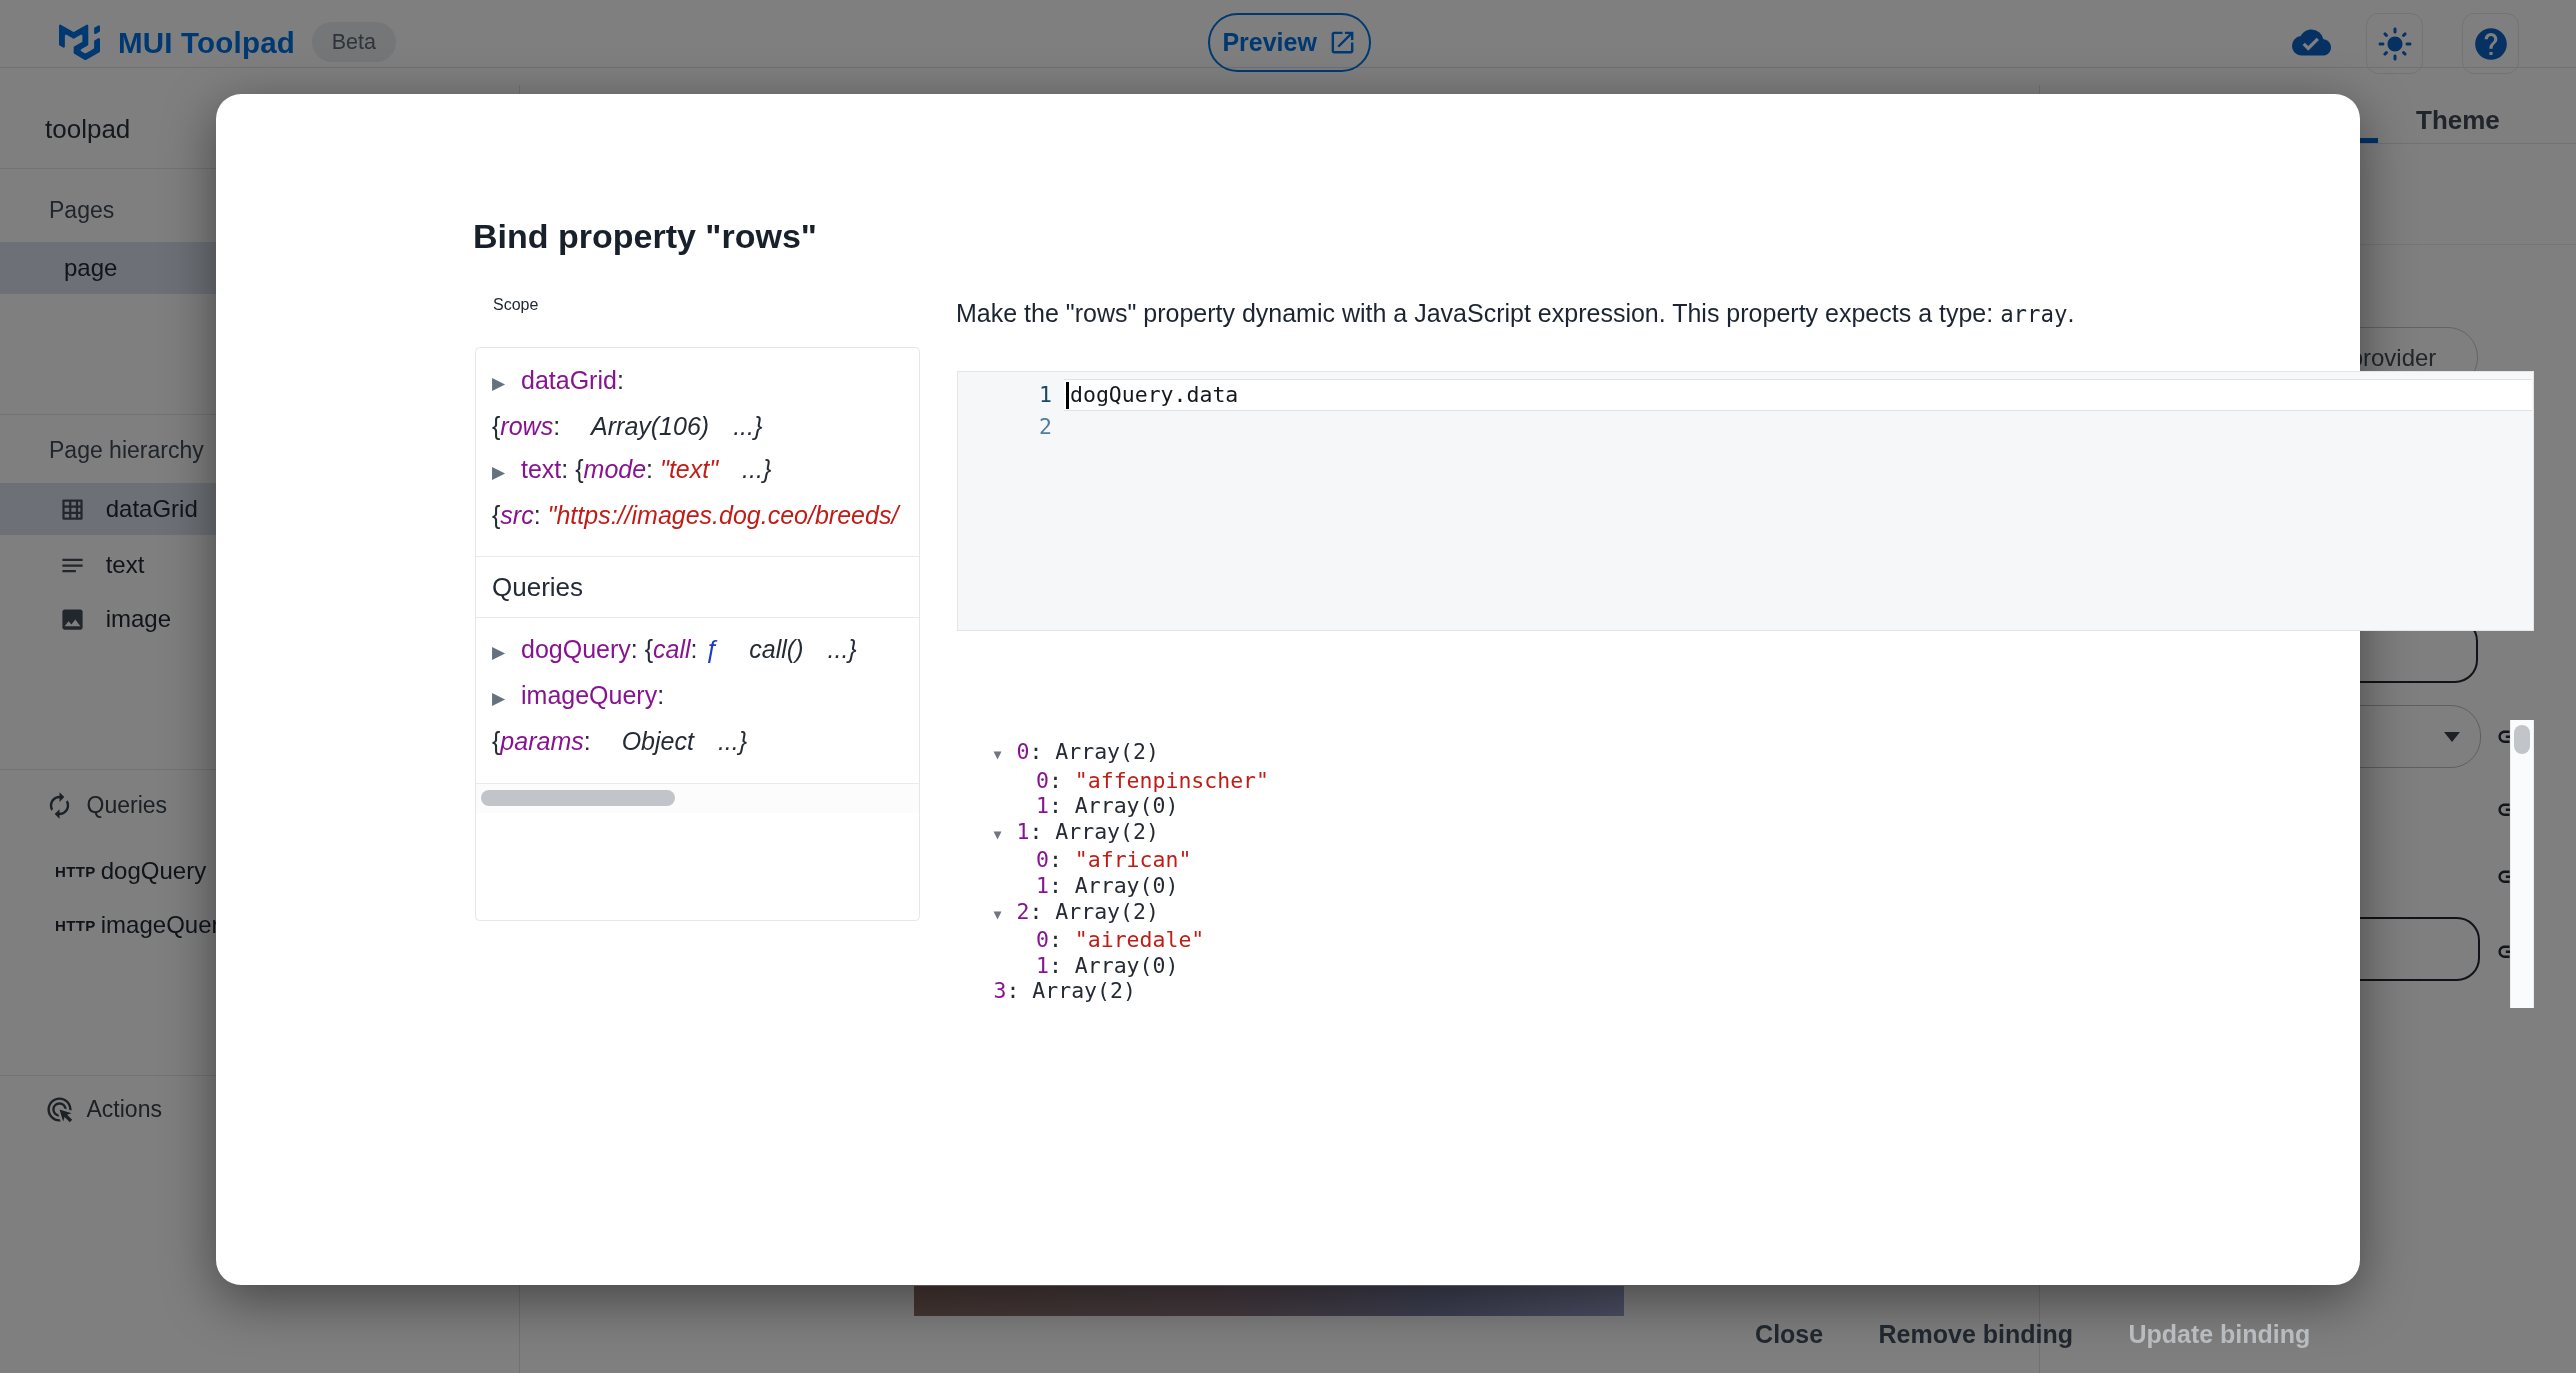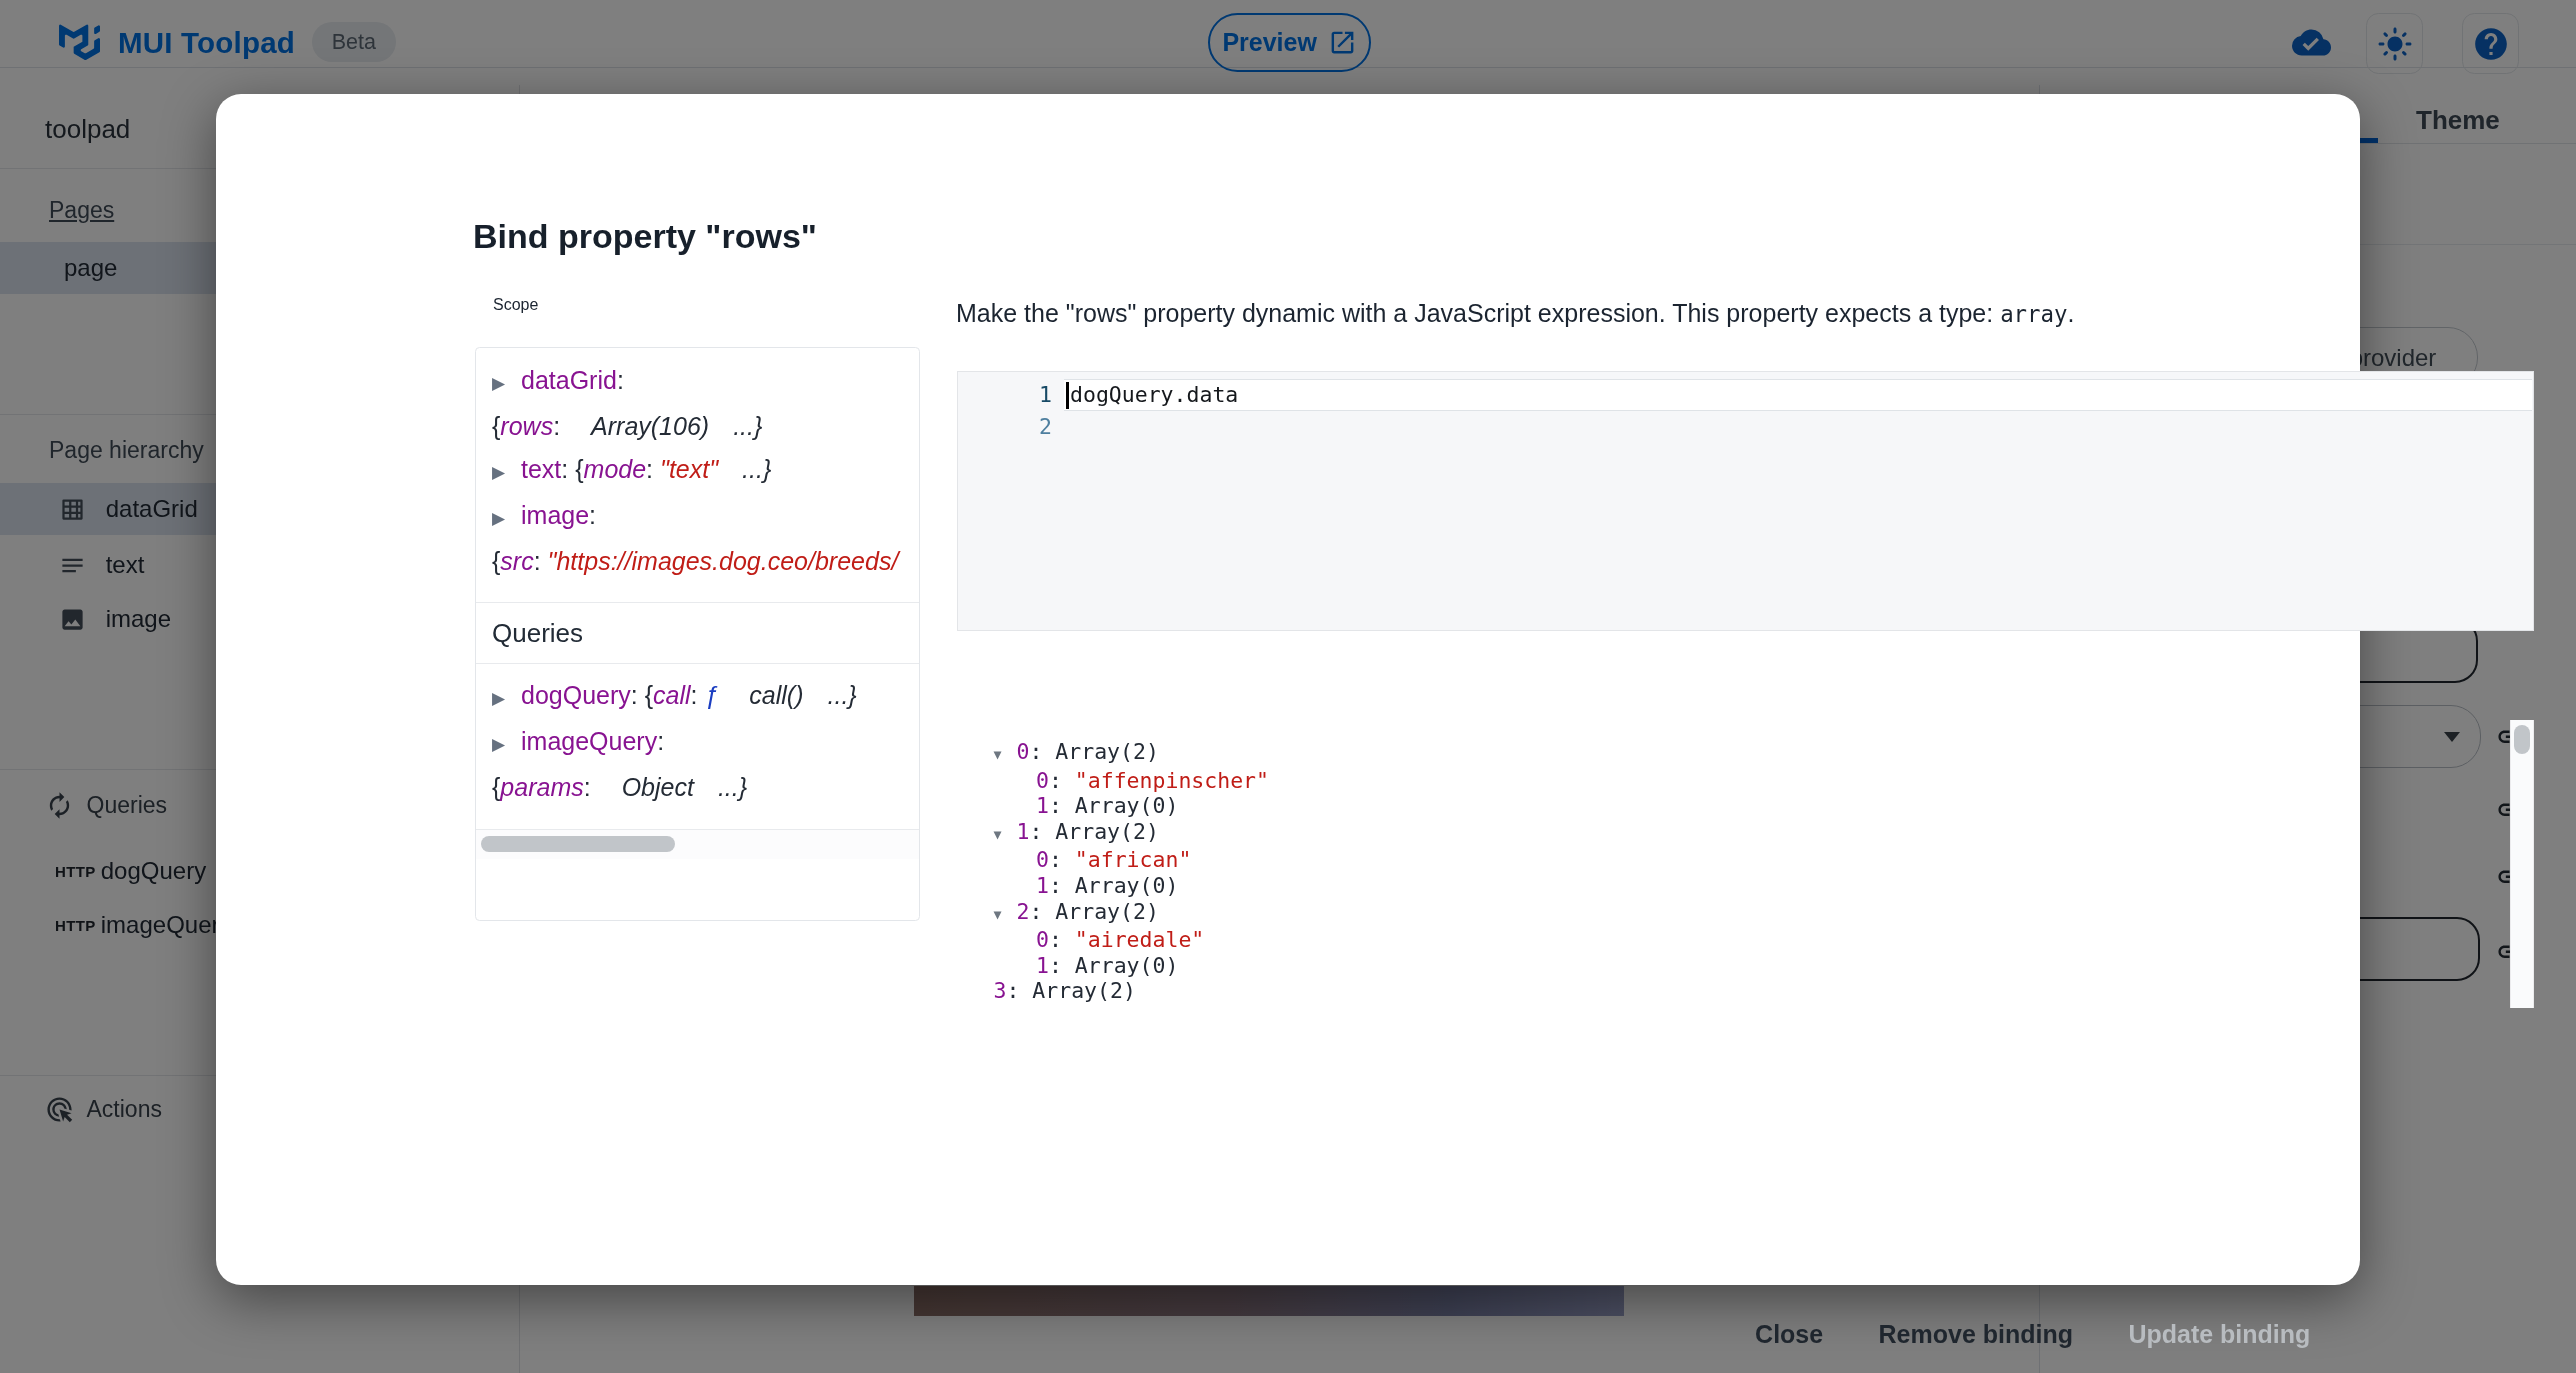--- a/index.html
+++ b/index.html
@@ -154,21 +154,21 @@
             <path d="M12 2C6.48 2 2 6.48 2 12s4.48 10 10 10 10-4.48 10-10S17.52 2 12 2zm1 17h-2v-2h2v2zm2.07-7.75l-.9.92C13.45 12.9 13 13.5 13 15h-2v-.5c0-1.1.45-2.1 1.17-2.83l1.24-1.26c.37-.36.59-.86.59-1.41 0-1.1-.9-2-2-2s-2 .9-2 2H8c0-2.21 1.79-4 4-4s4 1.79 4 4c0 .88-.36 1.68-.93 2.25z"></path>
           </svg>
       </span>
     </button>
   </div>
 
   <div class="sidebar">
     <div class="sb-project">toolpad</div>
     <div class="sb-div" style="top:83px;"></div>
 
-    <div class="sb-label" style="top:112px;text-decoration:underline;">Pages</div>
+    <div class="sb-label" style="top:112px;">Pages</div>
     <div class="sb-row sel" style="top:157px;padding-left:64px;">
       <span class="txt">page</span>
     </div>
     <div class="sb-div" style="top:329px;"></div>
 
     <div class="sb-label" style="top:352px;">Page hierarchy</div>
 
     <div class="sb-row sel" style="top:398px;padding-left:59px;">
       <span class="ic">
         <svg viewBox="0 0 24 24" width="27" height="27" fill="#454f5b">
@@ -287,21 +287,20 @@
 
   <div class="modal">
     <div class="m-title">Bind property "rows"</div>
     <div class="m-scope-label">Scope</div>
 
     <div class="scope-panel">
       <div class="scope-rows">
           <div class="trow"><span class="arrow">▶</span><span class="tok-name">dataGrid</span><span class="tok-plain">:</span></div>
           <div class="trow"><span class="tok-plain">{</span><span class="tok-name-i">rows</span><span class="tok-plain">: </span><span class="tok-preview">Array(106)</span><span class="tok-preview">...}</span></div>
           <div class="trow"><span class="arrow">▶</span><span class="tok-name">text</span><span class="tok-plain">: </span><span class="tok-plain">{</span><span class="tok-name-i">mode</span><span class="tok-plain">: </span><span class="tok-string-i">"text"</span><span class="tok-preview">...}</span></div>
-          <div class="trow"><span class="arrow">▶</span><span class="tok-name">image</span><span class="tok-plain">:</span></div>
           <div class="trow"><span class="tok-plain">{</span><span class="tok-name-i">src</span><span class="tok-plain">: </span><span class="tok-string-i">"https://images.dog.ceo/breeds/</span></div>
         </div>
       <div class="scope-header bordered b-bottom">Queries</div>
       <div class="scope-rows">
           <div class="trow"><span class="arrow">▶</span><span class="tok-name">dogQuery</span><span class="tok-plain">: </span><span class="tok-plain">{</span><span class="tok-name-i">call</span><span class="tok-plain">: </span><span class="tok-fn-i">ƒ</span><span class="tok-preview"> call()</span><span class="tok-preview">...}</span></div>
           <div class="trow"><span class="arrow">▶</span><span class="tok-name">imageQuery</span><span class="tok-plain">:</span></div>
           <div class="trow"><span class="tok-plain">{</span><span class="tok-name-i">params</span><span class="tok-plain">: </span><span class="tok-preview">Object</span><span class="tok-preview">...}</span></div>
         </div>
       <div class="hscroll">
         <div class="thumb"></div>

